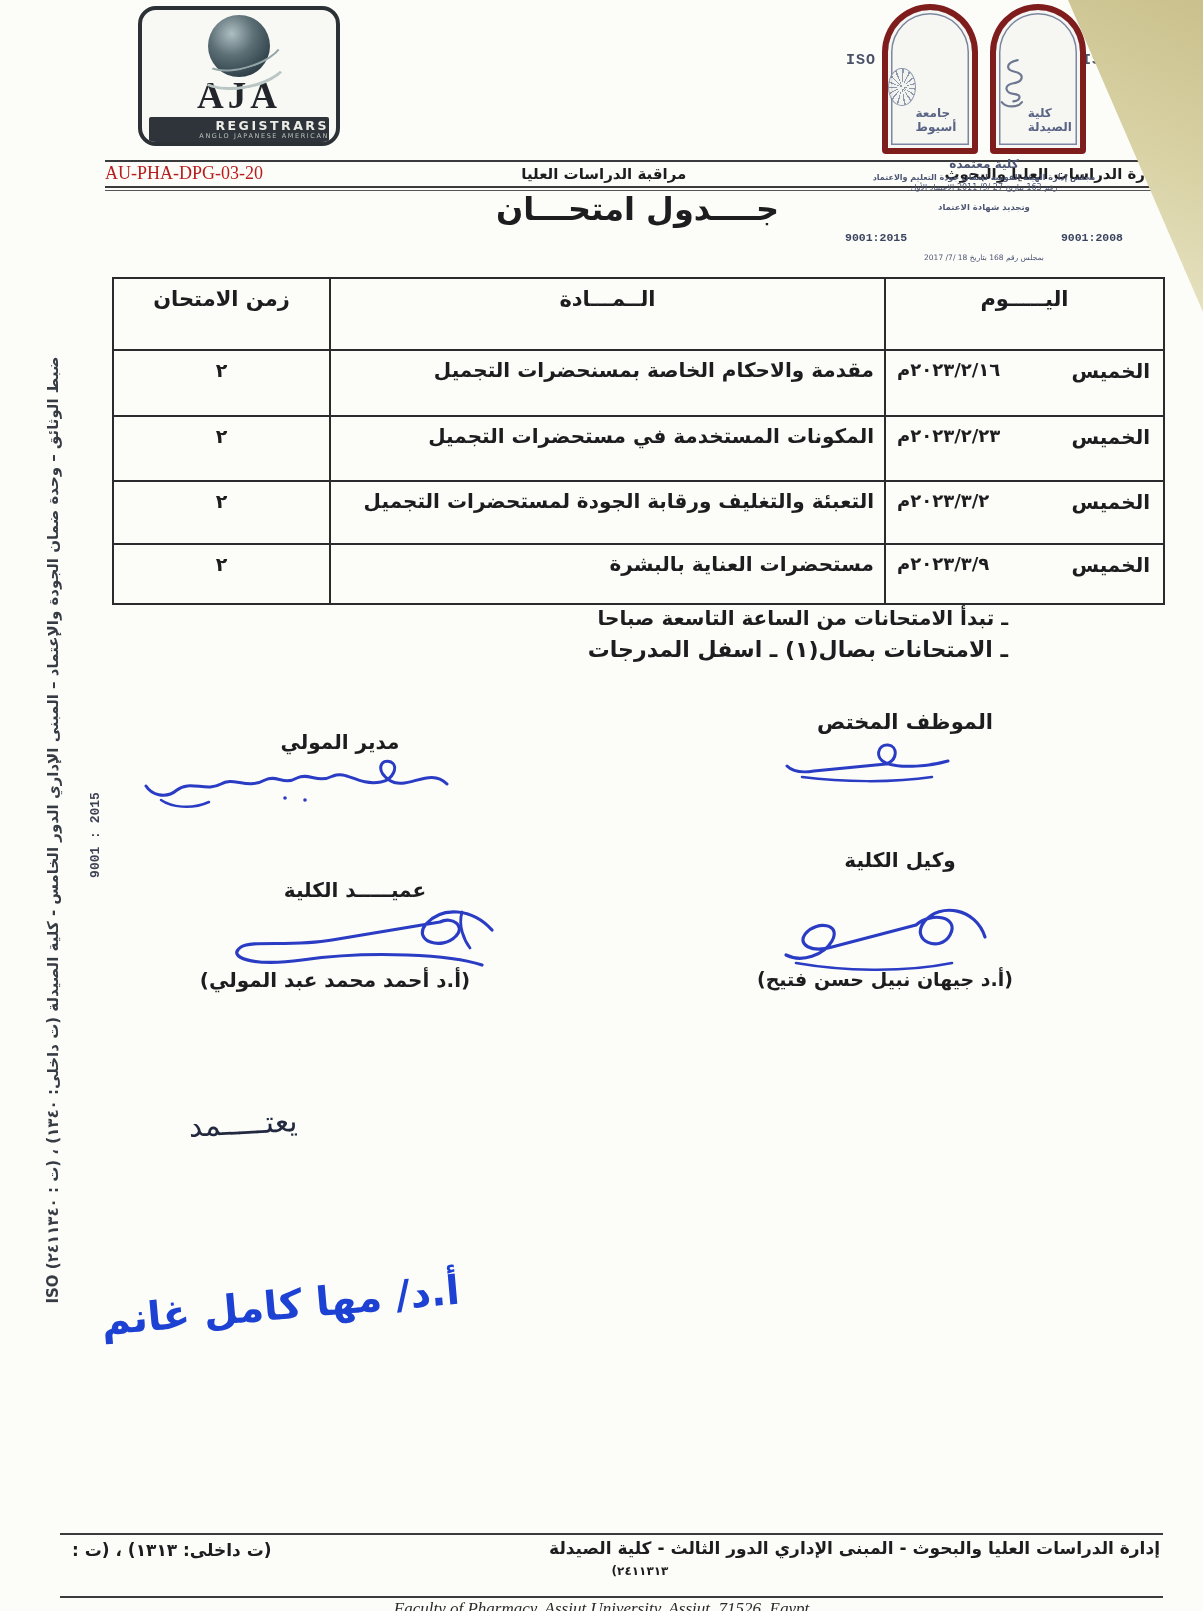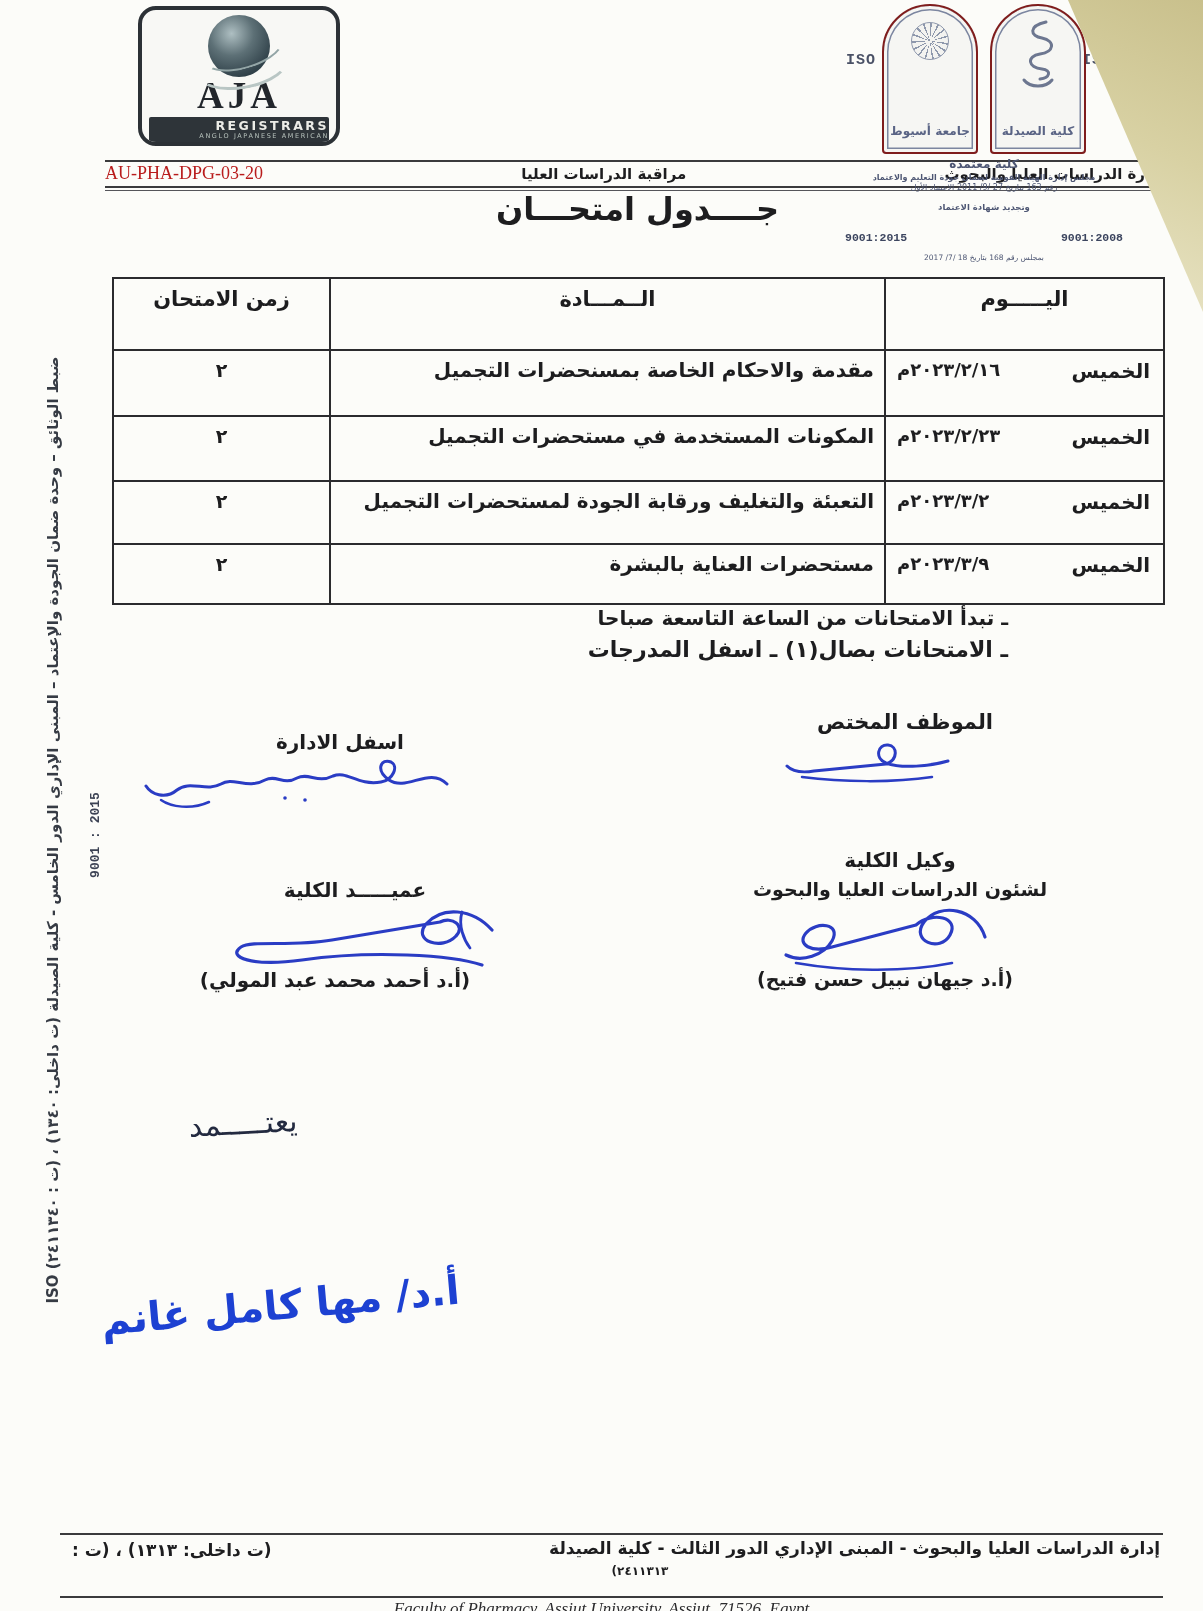--- a/index.html
+++ b/index.html
@@ -22,23 +22,23 @@
   .aja-acronym { text-align:center; font-family:"Liberation Serif", serif; font-weight:bold;
     font-size:37px; letter-spacing:4px; color:#22262b; line-height:1.05; }
   .aja-band { margin:1px 7px 0; background:#2e3439; text-align:right; padding:2px 0 3px; border-radius:2px; }
   .aja-band .b1 { color:#ecece7; font-size:12.5px; font-weight:bold; letter-spacing:2.5px; line-height:1.1; }
   .aja-band .b2 { color:#b7c2bc; font-size:6.5px; letter-spacing:1.6px; line-height:1.2; }
 
   
   .stamps { left:845px; top:4px; width:278px; z-index:5; }
   .arches { display:flex; gap:12px; justify-content:center; }
   .arch { width:96px; height:150px; background:#f6f6f3; box-sizing:border-box;
-    border:2px solid #7f1d1d; border-radius:48px 48px 4px 4px;
+    border:6px solid #7f1d1d; border-radius:48px 48px 4px 4px;
     box-shadow: inset 0 0 0 3px #f6f6f3, inset 0 0 0 4.5px #7c86a0;
-    display:flex; flex-direction:column; align-items:center; }
+    display:flex; flex-direction:row; align-items:center; }
   .sunburst { width:36px; height:36px; border-radius:50%; margin-top:16px; border:1.5px solid #7d88a0;
     background: repeating-conic-gradient(#7d88a0 0deg 6deg, #f3f3f0 6deg 24deg); opacity:.85; }
   .arch-label { font-size:12px; font-weight:bold; color:#5a6485; margin-top:auto; margin-bottom:14px; }
   .iso-tag { font-family:"Liberation Mono", monospace; font-weight:bold; font-size:15px;
     letter-spacing:1px; color:#4a5166; }
   .iso-left { left:846px; top:52px; }
   .iso-right { left:1082px; top:52px; z-index:4; }
   .stamp-lines { margin-top:3px; text-align:center; direction:rtl; color:#4d5673; }
   .st1 { font-size:12px; font-weight:bold; }
   .st2 { font-size:8px; font-weight:bold; margin-top:2px; }
@@ -227,30 +227,29 @@
     <div class="note1">ـ تبدأ الامتحانات من الساعة التاسعة صباحا</div>
     <div class="note2">ـ الامتحانات بصال(١) ـ اسفل المدرجات</div>
   </div>
 
   <div class="abs sig-title" style="left:800px; top:710px; width:210px; font-size:21px;">الموظف المختص</div>
   <svg class="abs sig-svg" style="left:780px; top:733px;" width="185" height="58" viewBox="0 0 185 58">
     <path d="M168 28 C150 33 122 36 106 30 C94 25 98 11 108 12 C118 13 118 27 106 31 L34 38 C22 40 12 38 7 33" stroke="#2a3cc4" stroke-width="3"></path>
     <path d="M152 44 C112 50 62 49 22 44" stroke="#2a3cc4" stroke-width="2.5"></path>
   </svg>
 
-  <div class="abs sig-title" style="left:240px; top:730px; width:200px; font-size:20px;">اسفل الادارة</div>
+  <div class="abs sig-title" style="left:240px; top:730px; width:200px; font-size:20px;">مدير المولي</div>
   <svg class="abs sig-svg" style="left:135px; top:746px;" width="330" height="78" viewBox="0 0 330 78">
     <path d="M312 38 C294 20 272 46 254 34 C240 24 246 12 256 16 C264 20 258 34 246 36 C222 40 212 24 198 30 C182 38 174 26 162 32 C148 40 142 28 130 34 C112 44 98 30 86 38 C72 46 54 34 42 44 C30 54 16 48 11 40" stroke="#2a3cc4" stroke-width="3"></path>
     <path d="M74 56 C56 64 36 61 26 54" stroke="#2a3cc4" stroke-width="2.5"></path>
     <circle cx="150" cy="52" r="1.8" fill="#2a3cc4" stroke="none"></circle>
     <circle cx="170" cy="54" r="1.8" fill="#2a3cc4" stroke="none"></circle>
   </svg>
 
   <div class="abs sig-title" style="left:800px; top:848px; width:200px; font-size:20px;">وكيل الكلية</div>
-  <div class="abs sig-title" style="left:720px; top:878px; width:360px; font-size:19px;">لشئون الدراسات العليا والبحوث</div>
   <svg class="abs sig-svg" style="left:750px; top:893px;" width="255" height="85" viewBox="0 0 255 85">
     <path d="M235 44 C226 15 190 9 174 29 C160 48 190 60 200 42 C210 24 182 18 166 32 L82 54 C62 60 46 52 56 40 C66 28 92 30 82 48 C74 62 52 70 36 62" stroke="#2a3cc4" stroke-width="3.2"></path>
     <path d="M202 70 C152 80 92 78 46 70" stroke="#2a3cc4" stroke-width="2.6"></path>
   </svg>
   <div class="abs sig-title" style="left:720px; top:968px; width:330px; font-size:19px;">(أ.د جيهان نبيل حسن فتيح)</div>
 
   <div class="abs sig-title" style="left:255px; top:878px; width:200px; font-size:20px;">عميـــــد الكلية</div>
   <svg class="abs sig-svg" style="left:210px; top:896px;" width="310" height="85" viewBox="0 0 310 85">
     <path d="M282 34 C262 12 232 10 216 28 C202 45 232 55 246 40 C256 30 242 20 230 26 L122 44 C82 51 42 44 31 51 C16 61 42 71 92 64 C162 54 242 59 272 69" stroke="#2a3cc4" stroke-width="3.2"></path>
     <path d="M252 16 C248 30 254 44 260 52" stroke="#2a3cc4" stroke-width="2.8"></path>

